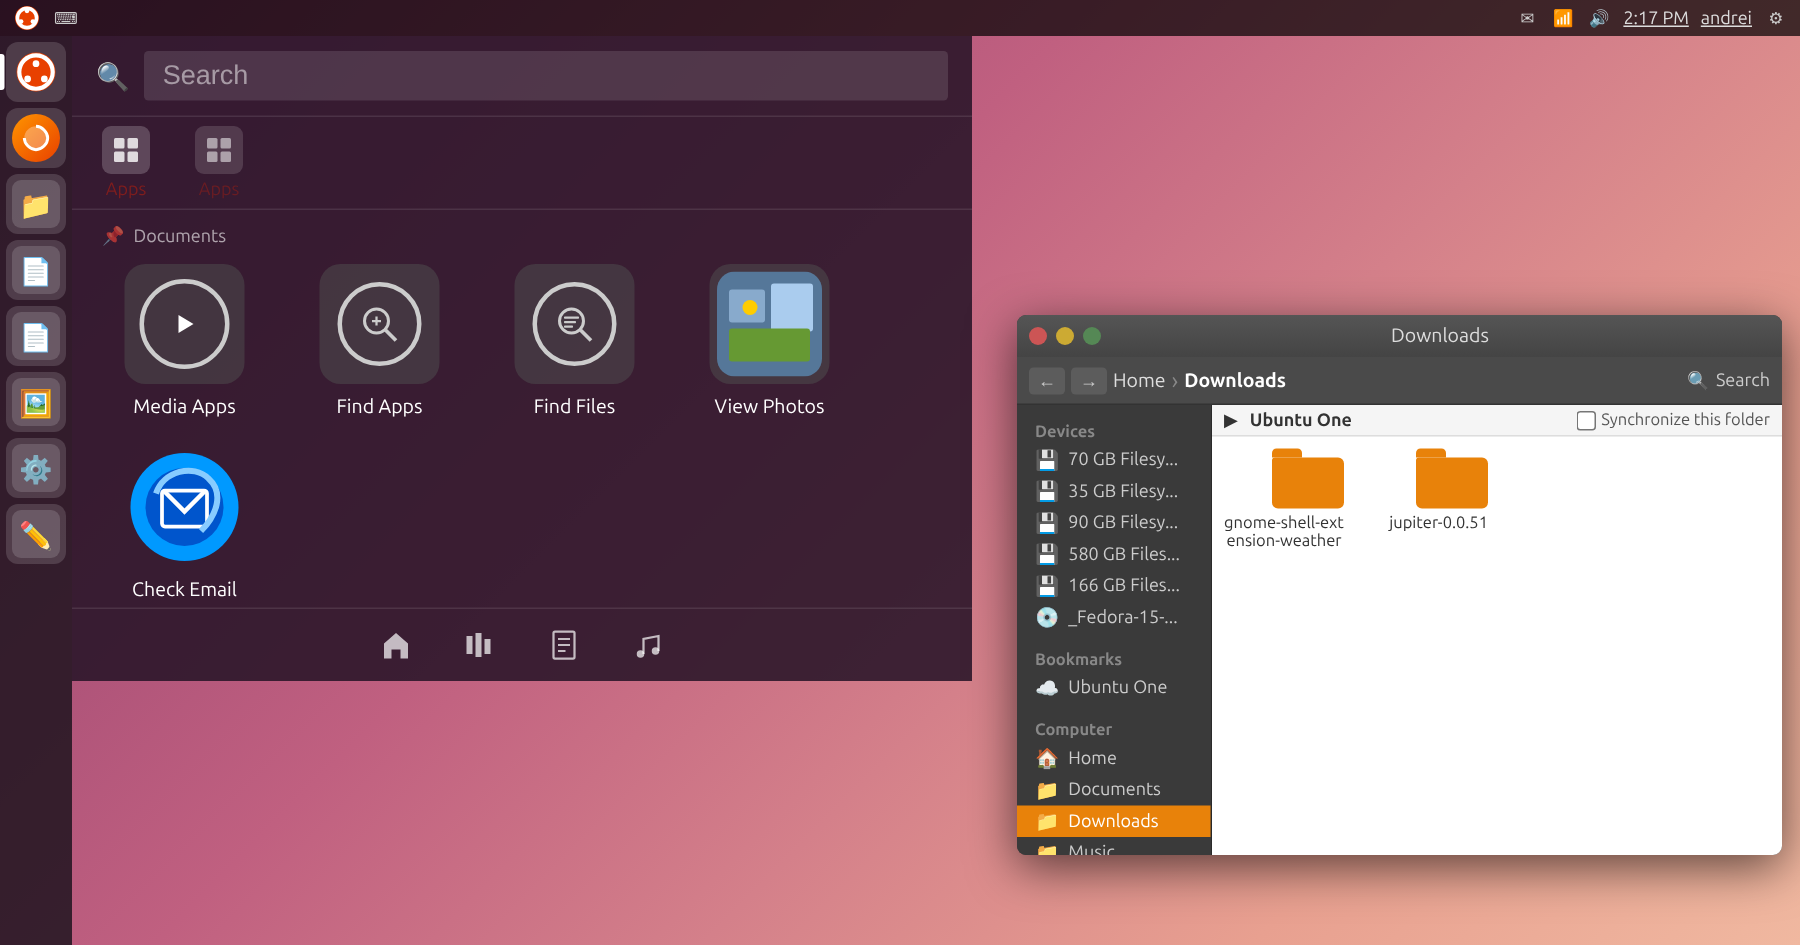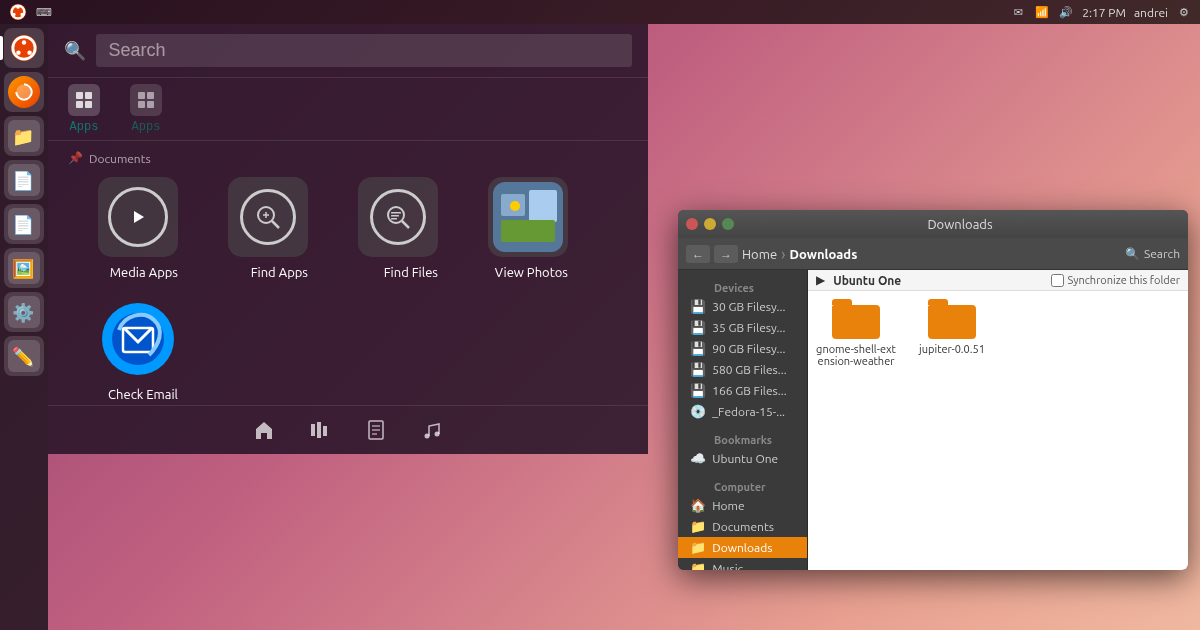--- a/index.html
+++ b/index.html
@@ -37,20 +37,21 @@
     .top-bar-icon {
       width: 16px; height: 16px;
       border-radius: 50%;
       display: flex; align-items: center; justify-content: center;
       color: #ccc;
       font-size: 11px;
     }
     .top-bar-text {
       color: #ddd;
       font-size: 12px;
+      text-decoration: underline;
     }
 
     
     .launcher {
       position: absolute;
       left: 0; top: 24px; bottom: 0;
       width: 48px;
       background: rgba(30,20,30,0.85);
       display: flex;
       flex-direction: column;
@@ -125,23 +126,22 @@
     }
     .dash-lens-item.active { opacity: 1; }
     .dash-lens-icon {
       width: 32px; height: 32px;
       border-radius: 6px;
       background: rgba(255,255,255,0.2);
       display: flex; align-items: center; justify-content: center;
       font-size: 16px;
     }
     .dash-lens-label {
-      color: #0f766e;
+      color: #7f1d1d;
       font-size: 12px;
-      font-family: Liberation Mono, monospace;
     }
 
     .dash-content {
       flex: 1;
       padding: 10px 20px;
       overflow: hidden;
     }
     .dash-section-title {
       color: rgba(255,255,255,0.6);
       font-size: 12px;
@@ -152,21 +152,21 @@
     }
     .dash-apps-grid {
       display: flex;
       gap: 20px;
       flex-wrap: wrap;
     }
     .dash-app-item {
       width: 110px;
       display: flex;
       flex-direction: column;
-      align-items: flex-end;
+      align-items: center;
       gap: 8px;
       cursor: pointer;
     }
     .dash-app-icon {
       width: 80px; height: 80px;
       border-radius: 12px;
       background: rgba(255,255,255,0.15);
       display: flex; align-items: center; justify-content: center;
       font-size: 36px;
     }
@@ -282,21 +282,20 @@
       padding: 4px 0;
     }
     .fm-sidebar-section {
       padding: 4px 0;
     }
     .fm-sidebar-heading {
       color: #888;
       font-size: 11px;
       font-weight: bold;
       padding: 4px 12px 2px;
-      margin-left: 24px;
     }
     .fm-sidebar-item {
       padding: 3px 8px 3px 12px;
       color: #ccc;
       font-size: 12px;
       cursor: pointer;
       display: flex;
       align-items: center;
       gap: 6px;
       white-space: nowrap;
@@ -328,21 +327,21 @@
     }
     .fm-files {
       display: flex;
       gap: 16px;
       padding: 8px;
       flex-wrap: wrap;
     }
     .fm-file-item {
       display: flex;
       flex-direction: column;
-      align-items: center;
+      align-items: flex-end;
       gap: 4px;
       cursor: pointer;
       width: 80px;
     }
     .fm-folder-icon {
       width: 48px; height: 40px;
       position: relative;
     }
     .fm-folder-body {
       width: 48px; height: 34px;
@@ -622,21 +621,21 @@
       <span>🔍</span>
       <span>Search</span>
     </div>
   </div>
   <div class="fm-body">
     <div class="fm-sidebar">
       <div class="fm-sidebar-section">
         <div class="fm-sidebar-heading">Devices</div>
         <div class="fm-sidebar-item">
           <span class="fm-sidebar-item-icon">💾</span>
-          <span>30 GB Filesy...</span>
+          <span>70 GB Filesy...</span>
         </div>
         <div class="fm-sidebar-item">
           <span class="fm-sidebar-item-icon">💾</span>
           <span>35 GB Filesy...</span>
         </div>
         <div class="fm-sidebar-item">
           <span class="fm-sidebar-item-icon">💾</span>
           <span>90 GB Filesy...</span>
         </div>
         <div class="fm-sidebar-item">

